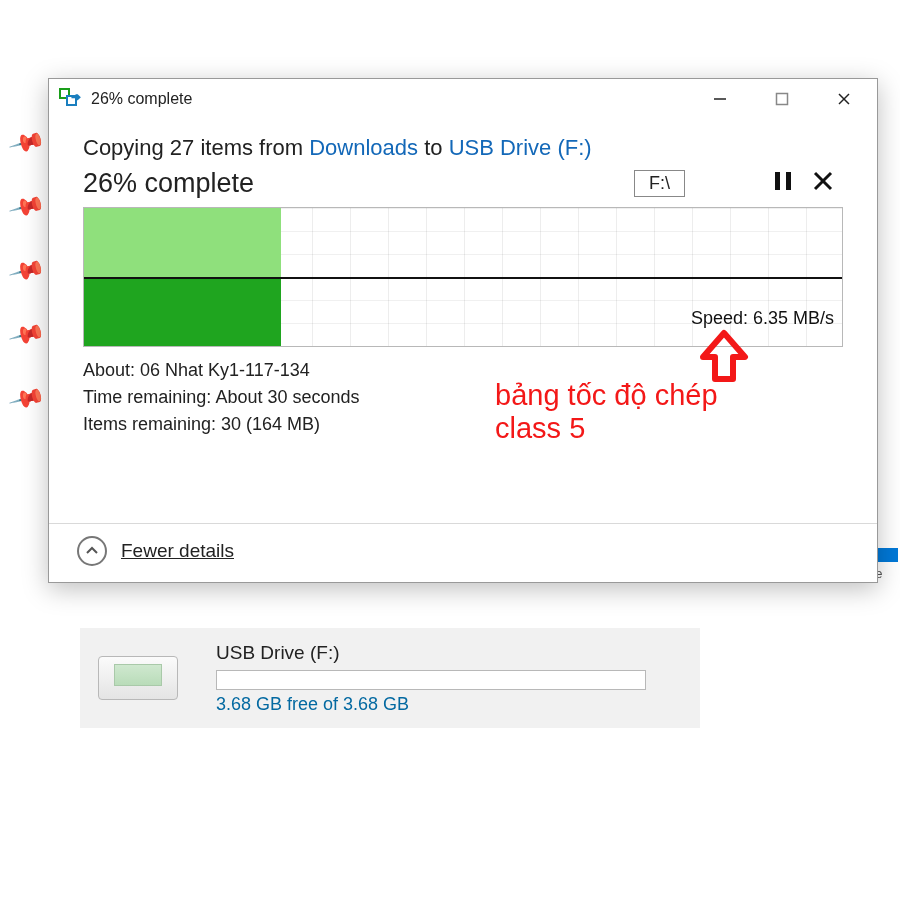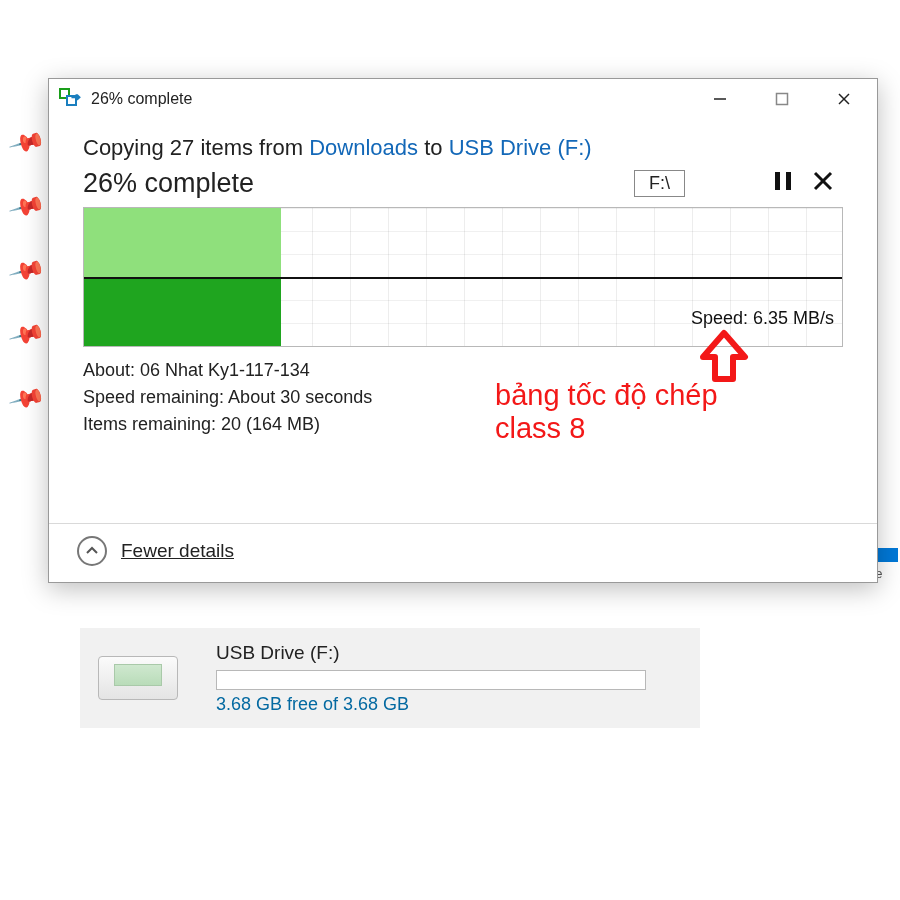--- a/index.html
+++ b/index.html
@@ -333,33 +333,33 @@
     <div class="chart">
       <div class="grid"></div>
       <div class="fill-top"></div>
       <div class="fill-bot"></div>
       <div class="midline"></div>
       <div class="speed-label">Speed: 6.35 MB/s</div>
     </div>
 
     <div class="details">
       <div><span>About: </span><span>06 Nhat Ky1-117-134</span></div>
-      <div><span>Speed remaining:  </span><span>About 30 seconds</span></div>
-      <div><span>Items remaining:  </span><span>20 (164 MB)</span></div>
+      <div><span>Time remaining:  </span><span>About 30 seconds</span></div>
+      <div><span>Items remaining:  </span><span>30 (164 MB)</span></div>
     </div>
   </div>
 
   <div class="annotation">
     <div class="arrow-up">
       <svg viewBox="0 0 58 58">
         <path d="M29 4 L50 28 L38 28 L38 50 L20 50 L20 28 L8 28 Z" fill="none" stroke="#f31818" stroke-width="6" stroke-linejoin="round"></path>
       </svg>
     </div>
     <div>bảng tốc độ chép</div>
-    <div>class 8</div>
+    <div>class 5</div>
   </div>
 
   <div class="divider"></div>
   <div class="fewer">
     <span class="circ">
       <svg viewBox="0 0 14 14">
           <polyline points="2,9 7,4 12,9" fill="none" stroke="#555" stroke-width="2"></polyline>
         </svg>
     </span>
     <span>Fewer details</span>

